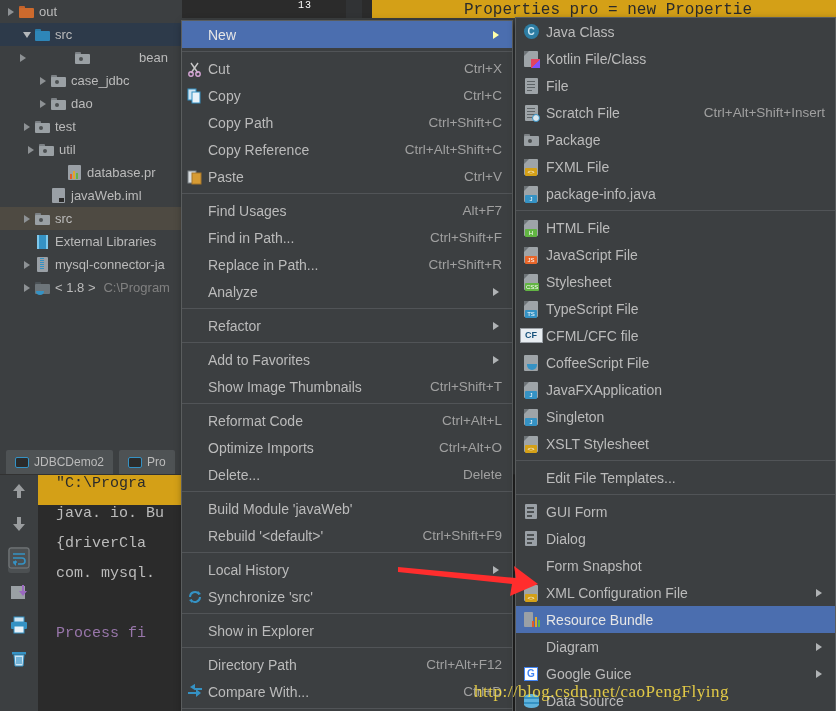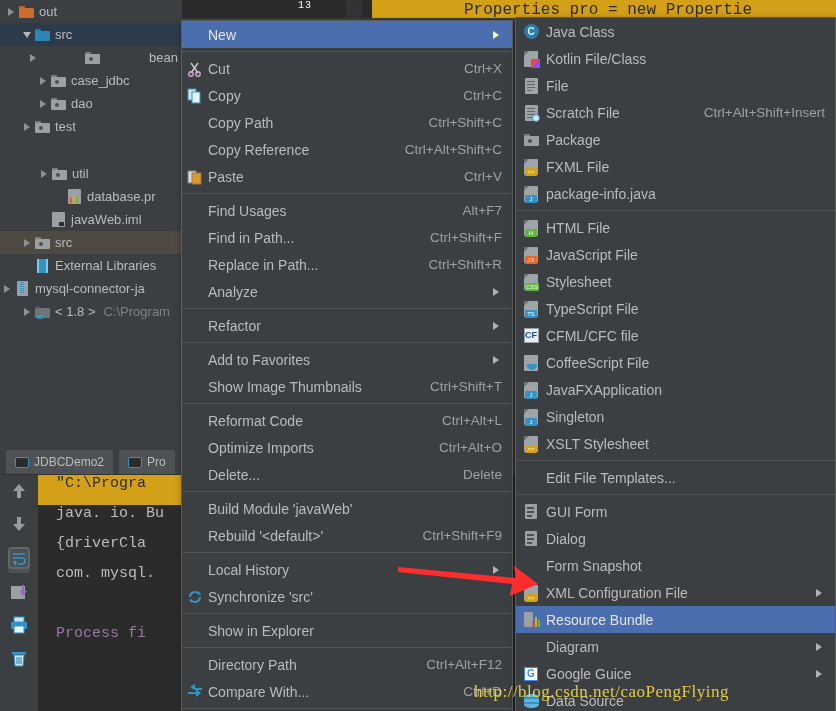--- a/index.html
+++ b/index.html
@@ -188,21 +188,21 @@
           </svg>
         </span>
         <span class="t-ico">
           <span class="folder">
             <span class="tab" style="background:#2a7ba8"></span>
             <span class="body" style="background:#2e86b8"></span>
           </span>
         </span>
         <span class="t-label">src</span>
       </div>
-      <div class="tree-row" style="padding-left: 26px; gap: 44px;">
+      <div class="tree-row" style="padding-left: 16px; gap: 44px;">
         <span class="t-arrow">
           <svg width="8" height="10" viewBox="0 0 8 10">
             <polygon points="1,1 7,5 1,9" fill="#8d9194"></polygon>
           </svg>
         </span>
         <span class="t-ico">
           <span class="folder">
             <span class="tab" style="background:#7b8084"></span>
             <span class="body" style="background:#9aa0a4"></span>
             <span class="dot"></span>
@@ -248,21 +248,21 @@
         </span>
         <span class="t-ico">
           <span class="folder">
             <span class="tab" style="background:#7b8084"></span>
             <span class="body" style="background:#9aa0a4"></span>
             <span class="dot"></span>
           </span>
         </span>
         <span class="t-label">test</span>
       </div>
-      <div class="tree-row" style="padding-left: 37px; margin-top: 24px;">
+      <div class="tree-row" style="padding-left: 24px;">
         <span class="t-arrow">
           <svg width="8" height="10" viewBox="0 0 8 10">
             <polygon points="1,1 7,5 1,9" fill="#8d9194"></polygon>
           </svg>
         </span>
         <span class="t-ico">
           <span class="folder">
             <span class="tab" style="background:#7b8084"></span>
             <span class="body" style="background:#9aa0a4"></span>
             <span class="dot"></span>
@@ -305,21 +305,21 @@
         </span>
         <span class="t-label">src</span>
       </div>
       <div class="tree-row" style="padding-left: 20px;">
         <span class="t-arrow"></span>
         <span class="t-ico">
           <span style="display:inline-block;width:11px;height:14px;background:#3592c4;border-left:2px solid #7ec8ec;border-right:2px solid #7ec8ec"></span>
         </span>
         <span class="t-label">External Libraries</span>
       </div>
-      <div class="tree-row" style="">
+      <div class="tree-row" style="padding-left: 20px;">
         <span class="t-arrow">
           <svg width="8" height="10" viewBox="0 0 8 10">
             <polygon points="1,1 7,5 1,9" fill="#8d9194"></polygon>
           </svg>
         </span>
         <span class="t-ico">
           <span style="position:relative;display:inline-block;width:11px;height:15px;background:#9aa0a6;border-radius:1px">
             <span style="position:absolute;left:3px;top:1px;width:4px;height:11px;background:repeating-linear-gradient(#3592c4 0 1px,#9aa0a6 1px 2px)"></span>
           </span>
         </span>
@@ -675,21 +675,21 @@
           <span class="doc">
             <span class="pg"></span>
             <span class="fold"></span>
             <span class="tag" style="background:#3592c4;color:#fff">TS</span>
           </span>
         </span>
         <span class="mlabel">TypeScript File</span>
       </div>
       <div class="mi">
         <span class="micon">
-          <span style="display:inline-block;width:15px;height:15px;background:#e9eef2;border:1px solid #9aa0a6;color:#17527c;font-size:9px;line-height:13px;text-align:center;font-weight:bold">CF</span>
+          <span style="display:inline-block;width:23px;height:15px;background:#e9eef2;border:1px solid #9aa0a6;color:#17527c;font-size:9px;line-height:13px;text-align:center;font-weight:bold">CF</span>
         </span>
         <span class="mlabel">CFML/CFC file</span>
       </div>
       <div class="mi">
         <span class="micon">
           <span style="position:relative;display:inline-block;width:14px;height:16px">
             <span style="position:absolute;left:0;top:0;width:14px;height:16px;background:#9ea4a8;border-radius:1px"></span>
             <span style="position:absolute;left:3px;bottom:1px;width:10px;height:6px;border-radius:0 0 5px 5px;background:#3592c4"></span>
           </span>
         </span>

